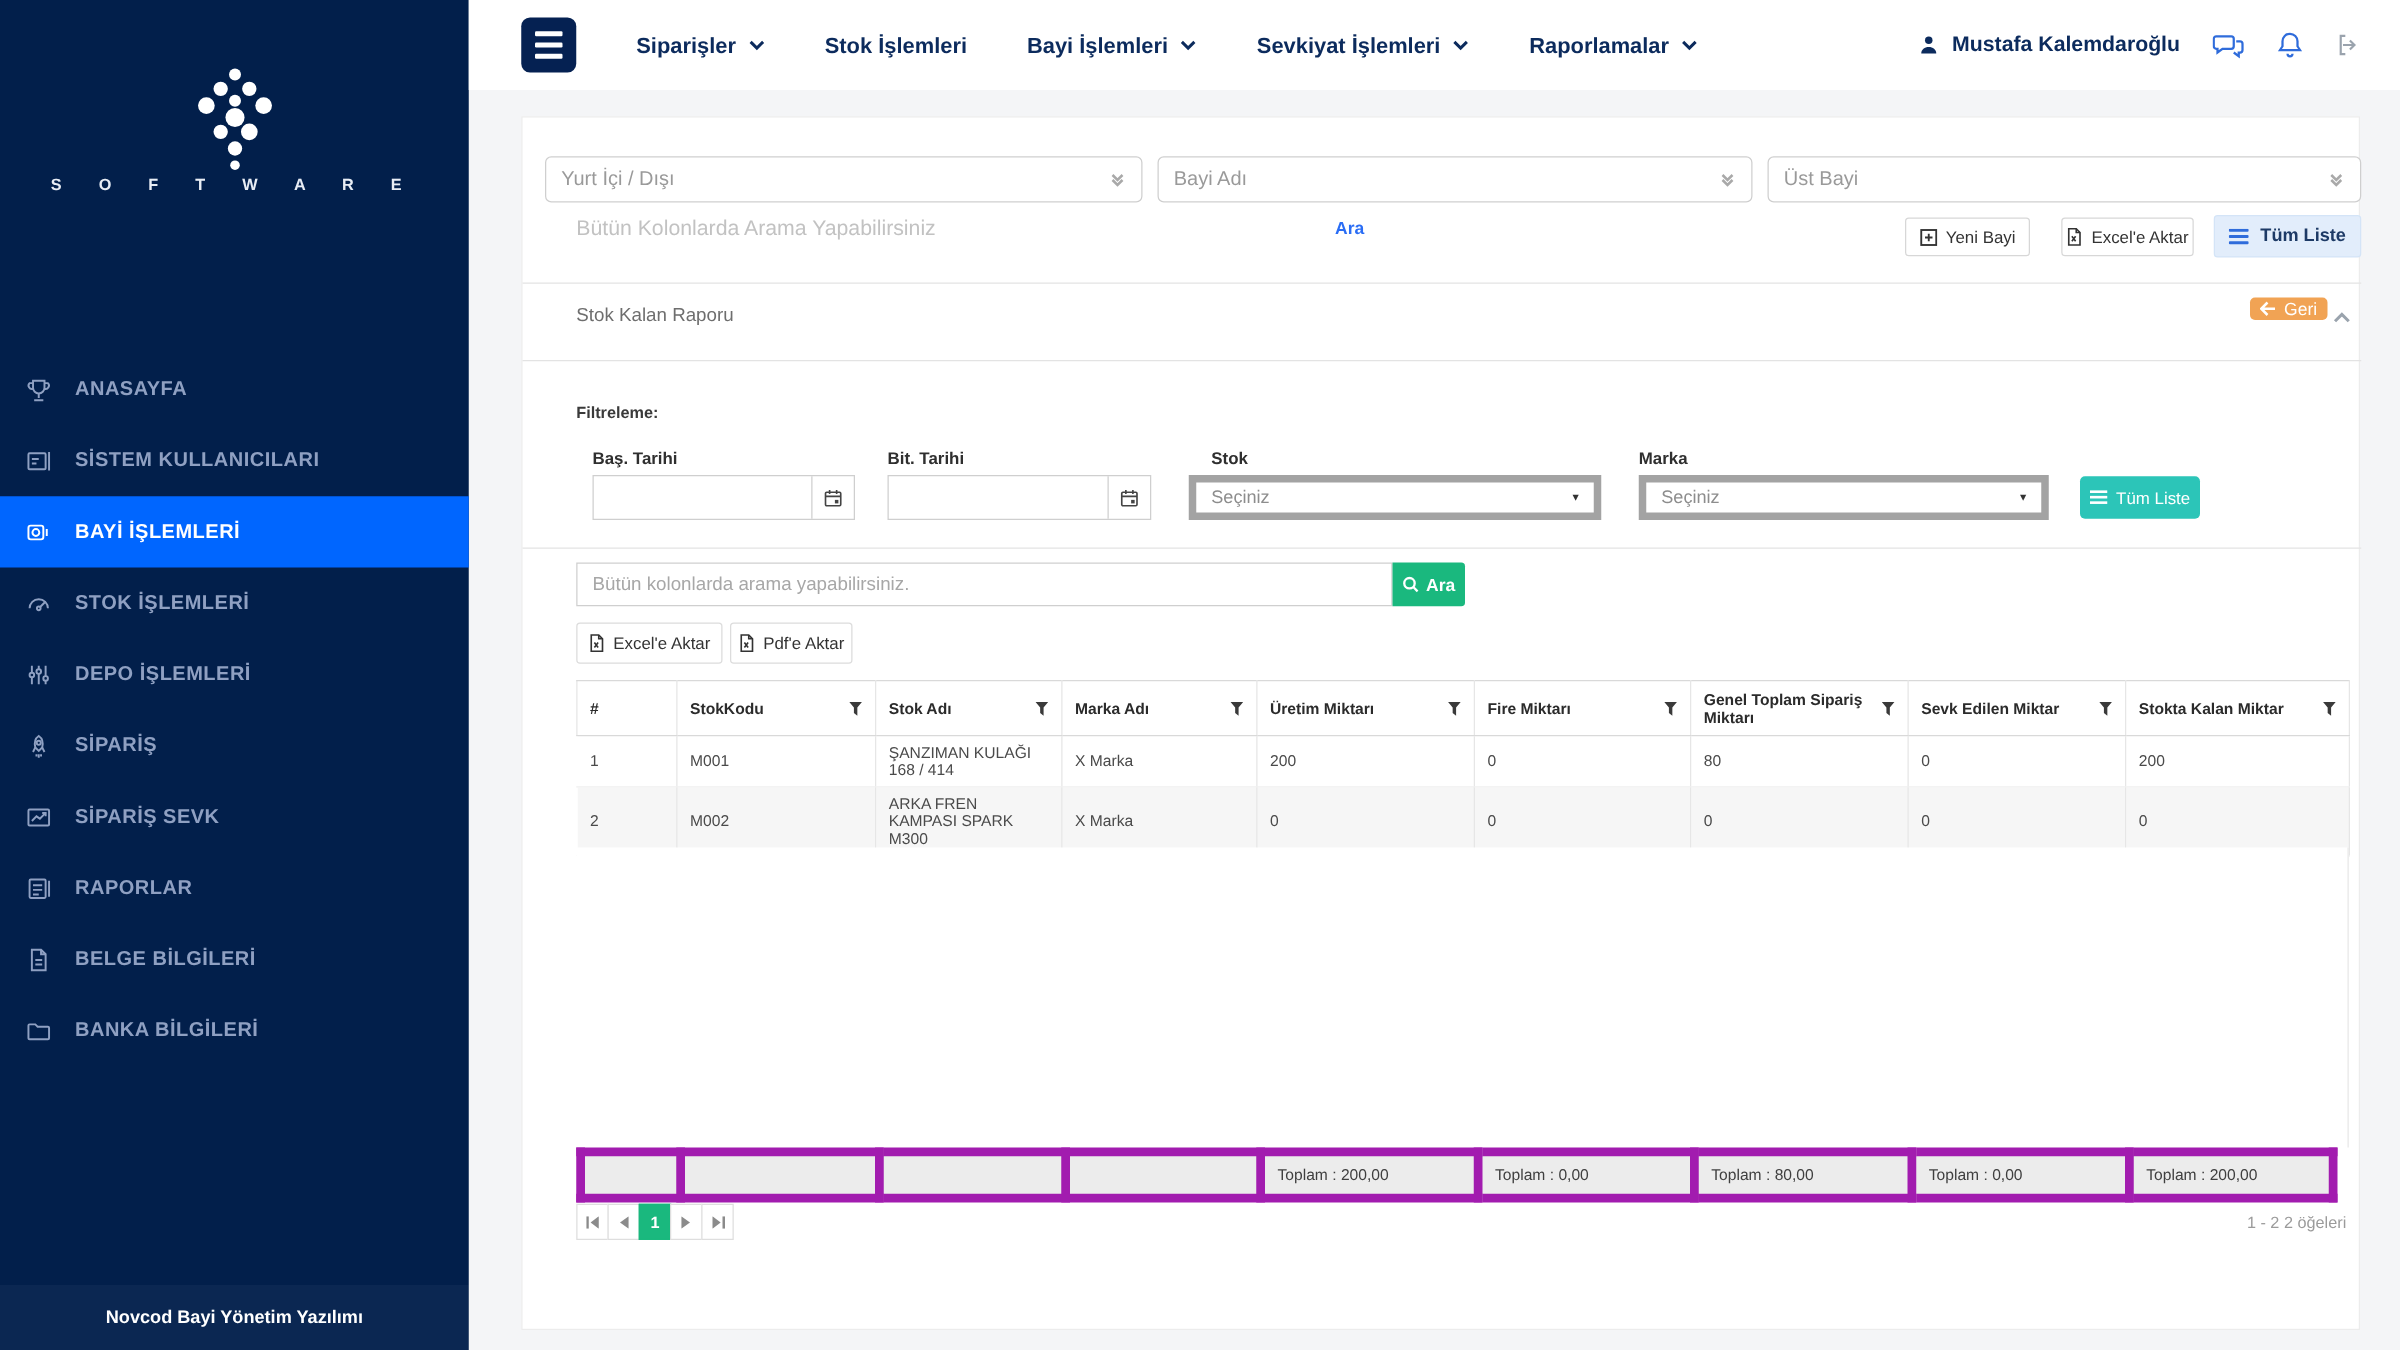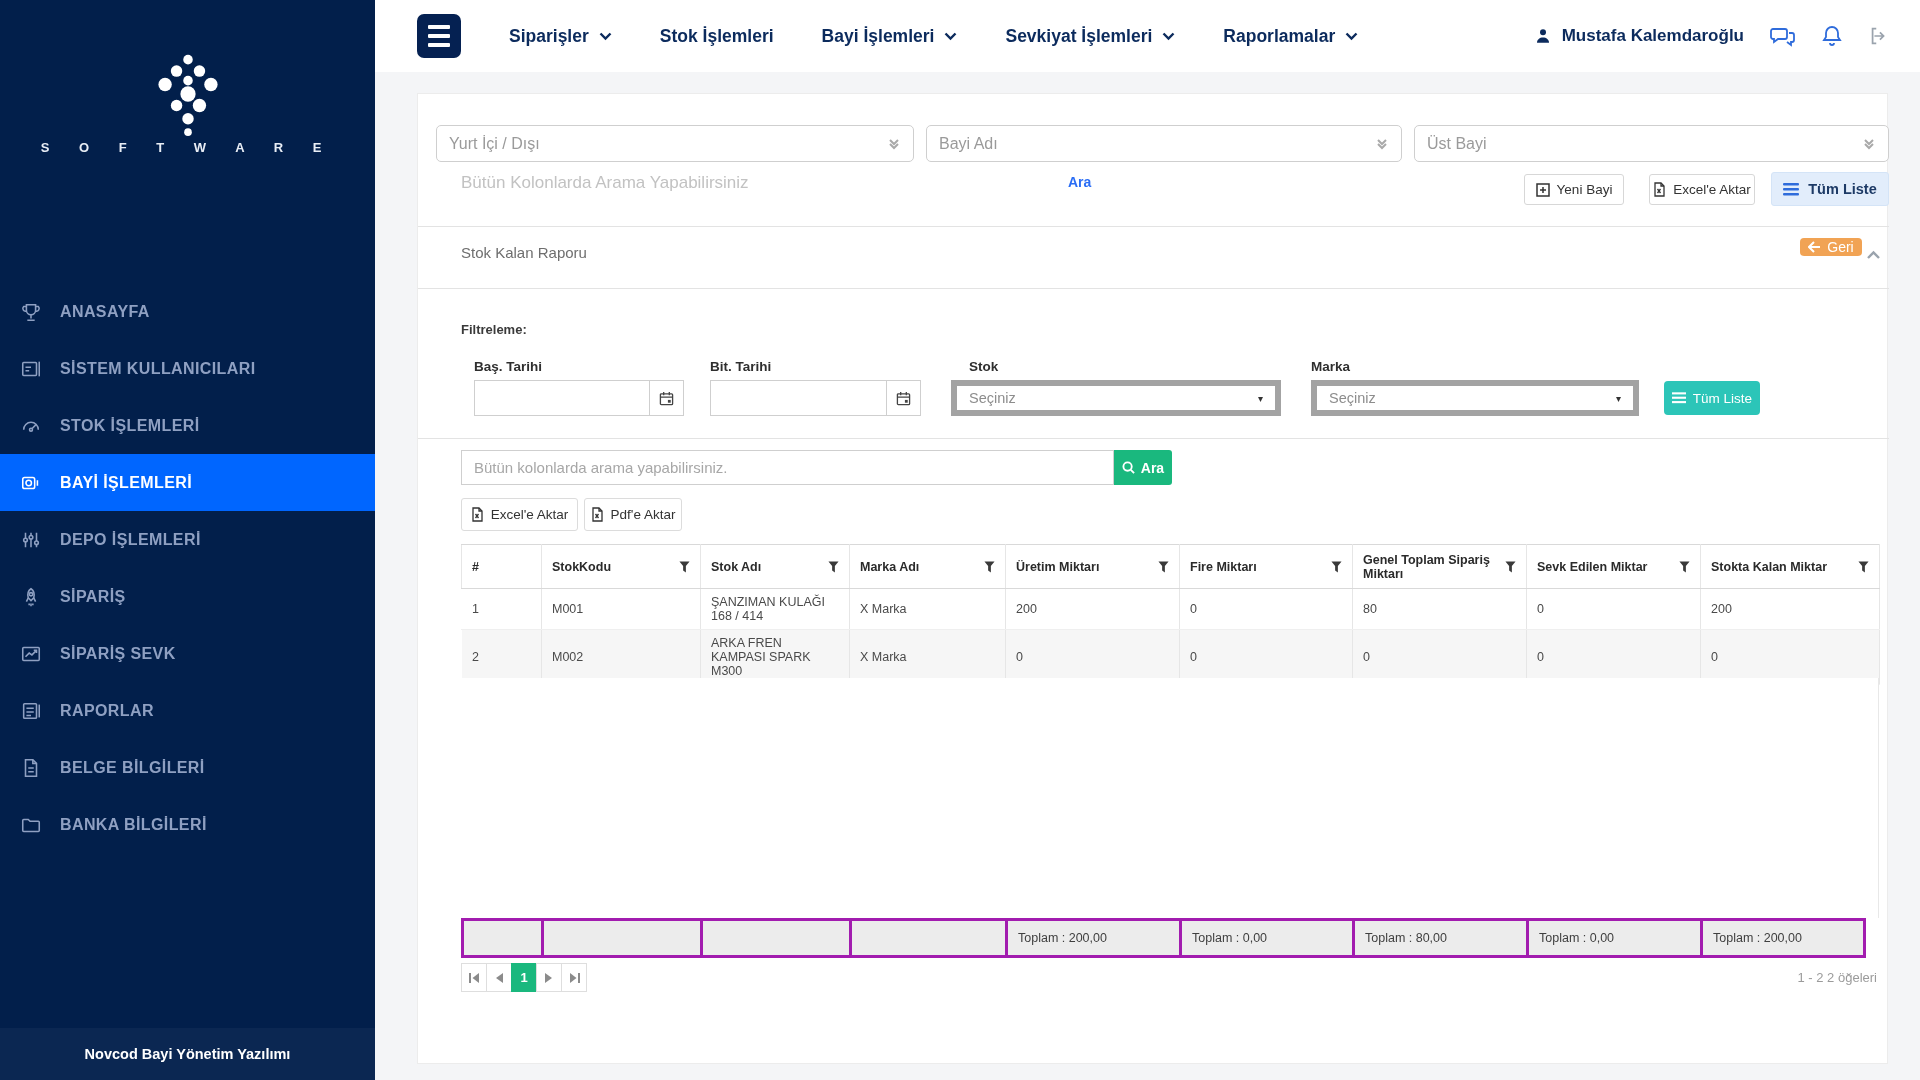--- a/index.html
+++ b/index.html
@@ -112,21 +112,21 @@
   .th-flex { display:flex; align-items:center; justify-content:space-between; gap:4px; }
   .funnel { flex:0 0 auto; }
   .row-h1 td { height:41px; }
   .row-h2 td { height:48px; }
 
   .grid-space { position:absolute; left:43px; top:584px; width:1418px; height:240px;
                 background:#fff; border-right:1px solid #e8e8e8; }
 
   .totals-table { position:absolute; left:43px; top:824px; width:1402px; border-collapse:collapse;
                   table-layout:fixed; }
-  .totals-table td { background:#ececec; border:3px solid #a21caf; height:37px; padding:4px 10px;
+  .totals-table td { background:#ececec; border:7px solid #a21caf; height:37px; padding:4px 10px;
                      font-size:12.5px; color:#3f3f3f; }
 
   .pager { position:absolute; left:43px; top:869px; display:flex; }
   .pg-btn { width:26px; height:29px; background:#fff; border:1px solid #dedede; margin-right:-1px;
             display:flex; align-items:center; justify-content:center; cursor:pointer; }
   .pg-btn.active { background:#1ab87e; border-color:#1ab87e; color:#fff; font-size:13px;
                    font-weight:bold; }
   .pager-info { position:absolute; right:10px; top:876px; color:#9b9b9b; font-size:13px; }
 </style>
 </head>
@@ -162,35 +162,35 @@
       <span class="mi-label">ANASAYFA</span>
     </li>
     <li class="menu-item">
       <svg width="22" height="22" viewBox="0 0 24 24" fill="none" stroke-width="1.7">
           <rect x="3" y="5" width="15" height="14" rx="1"></rect>
           <path d="M6 10h6M6 14h4"></path>
           <path d="M21 4v16"></path>
         </svg>
       <span class="mi-label">SİSTEM KULLANICILARI</span>
     </li>
+    <li class="menu-item active">
+      <svg width="22" height="22" viewBox="0 0 24 24" fill="none" stroke-width="1.7">
+          <rect x="3" y="6" width="13" height="12" rx="2"></rect>
+          <circle cx="9.5" cy="12" r="3"></circle>
+          <path d="M19 9v6"></path>
+        </svg>
+      <span class="mi-label">BAYİ İŞLEMLERİ</span>
+    </li>
     <li class="menu-item">
       <svg width="22" height="22" viewBox="0 0 24 24" fill="none" stroke-width="1.7">
           <path d="M4 16a8 8 0 0 1 16 0"></path>
           <circle cx="12" cy="16" r="1.6"></circle>
           <path d="M13 15l5-5"></path>
         </svg>
       <span class="mi-label">STOK İŞLEMLERİ</span>
-    </li>
-    <li class="menu-item active">
-      <svg width="22" height="22" viewBox="0 0 24 24" fill="none" stroke-width="1.7">
-          <rect x="3" y="6" width="13" height="12" rx="2"></rect>
-          <circle cx="9.5" cy="12" r="3"></circle>
-          <path d="M19 9v6"></path>
-        </svg>
-      <span class="mi-label">BAYİ İŞLEMLERİ</span>
     </li>
     <li class="menu-item">
       <svg width="22" height="22" viewBox="0 0 24 24" fill="none" stroke-width="1.7">
           <path d="M6 4v6M6 14v6M12 4v3M12 11v9M18 4v9M18 17v3"></path>
           <circle cx="6" cy="12" r="2"></circle>
           <circle cx="12" cy="9" r="2"></circle>
           <circle cx="18" cy="15" r="2"></circle>
         </svg>
       <span class="mi-label">DEPO İŞLEMLERİ</span>
     </li>

